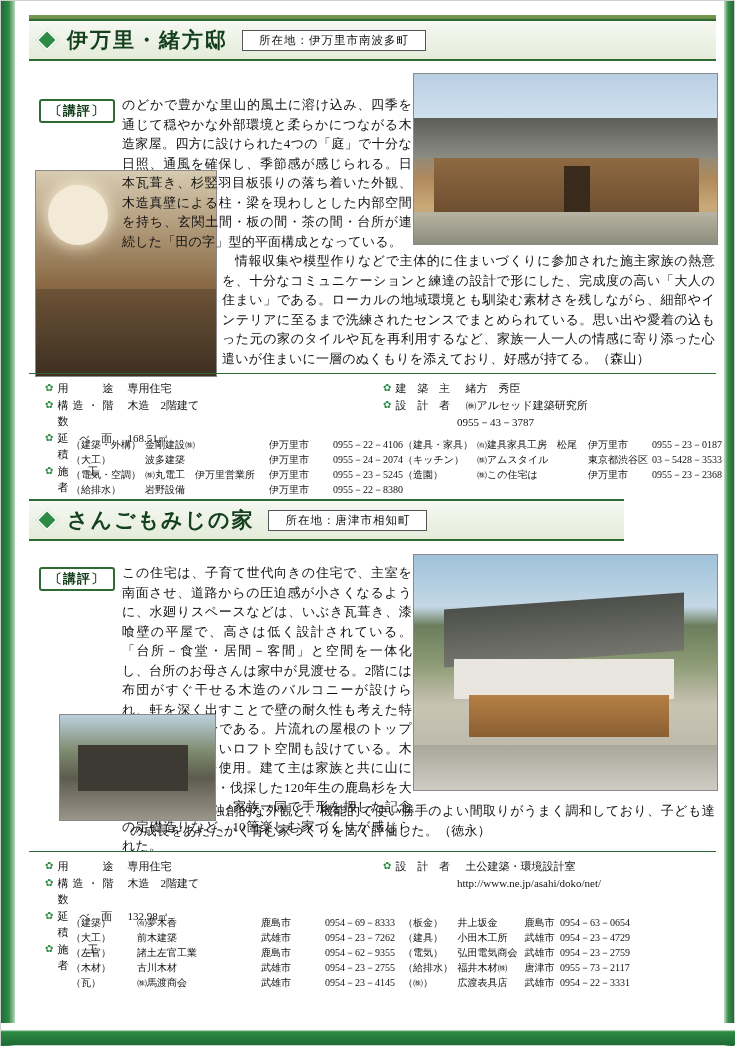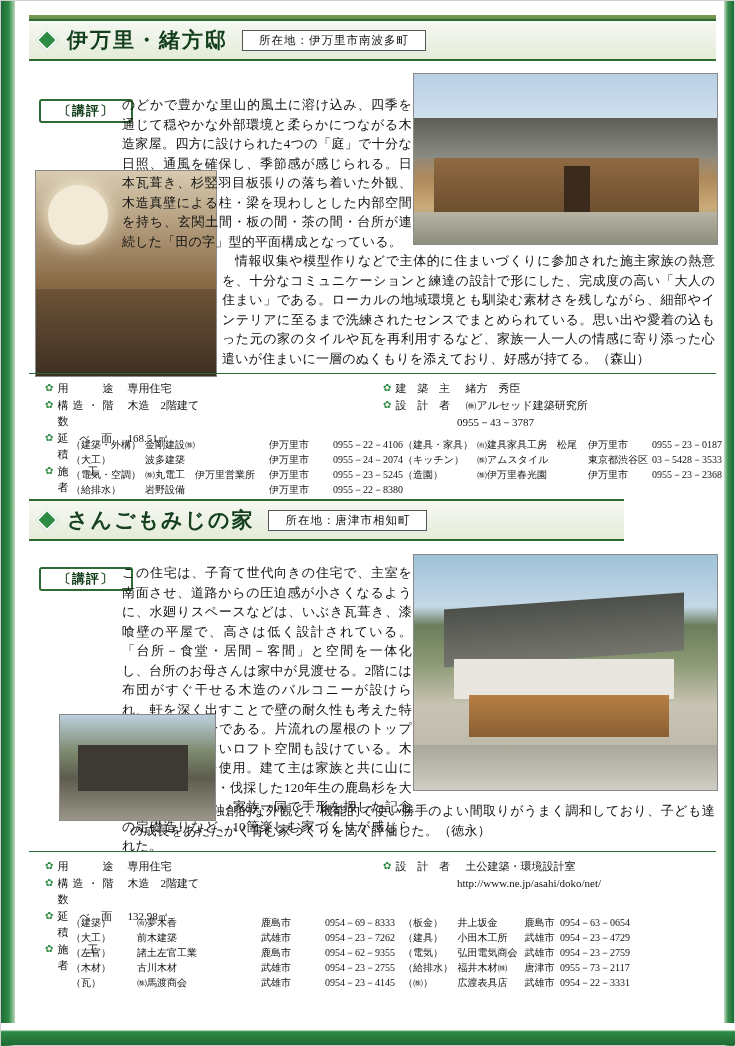--- a/index.html
+++ b/index.html
@@ -42,21 +42,21 @@
   .titlebar .addr{
     margin-left:14px;font-size:11.5px;color:#111;border:1px solid #555;
     padding:2px 16px;background:#ffffff;letter-spacing:1px;
   }
 
   
   .ph{position:absolute;border:1px solid #8a8a8a;overflow:hidden;}
   .label-kouhyou{
     display:inline-block;border:2px solid #2e6b33;border-radius:3px;
     background:#ffffff;color:#14401d;font-size:13px;font-weight:bold;
-    padding:1px 17px;letter-spacing:1px;
+    padding:1px 8px;letter-spacing:1px;
   }
   .body-text{
     font-size:13px;line-height:1.5;text-align:justify;color:#111;
     letter-spacing:0.2px;
   }
 
   
   .spec{font-size:11px;line-height:1.45;color:#111;}
   .spec .row{display:flex;align-items:flex-start;margin-bottom:1px;}
   .spec .key{width:70px;flex:none;letter-spacing:4px;}
@@ -187,21 +187,21 @@
               <td>0955－23－0187</td>
             </tr>
         <tr>
               <td class="c1">（キッチン）</td>
               <td class="c2">㈱アムスタイル</td>
               <td class="c3">東京都渋谷区</td>
               <td>03－5428－3533</td>
             </tr>
         <tr>
               <td class="c1">（造園）</td>
-              <td class="c2">㈱伊万里春光園</td>
+              <td class="c2">㈱この住宅は</td>
               <td class="c3">伊万里市</td>
               <td>0955－23－2368</td>
             </tr>
       </tbody>
         </table>
     </div>
 
     <div style="position:absolute;left:0;top:498px;width:619px;">
 
       <div class="titlebar">

